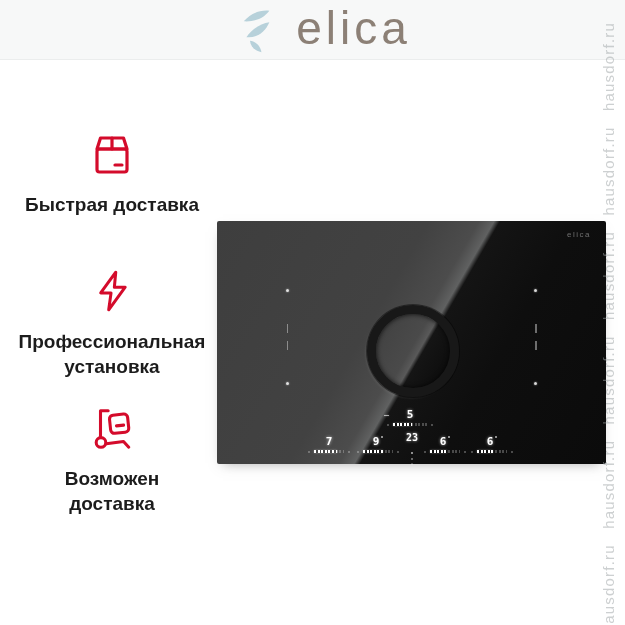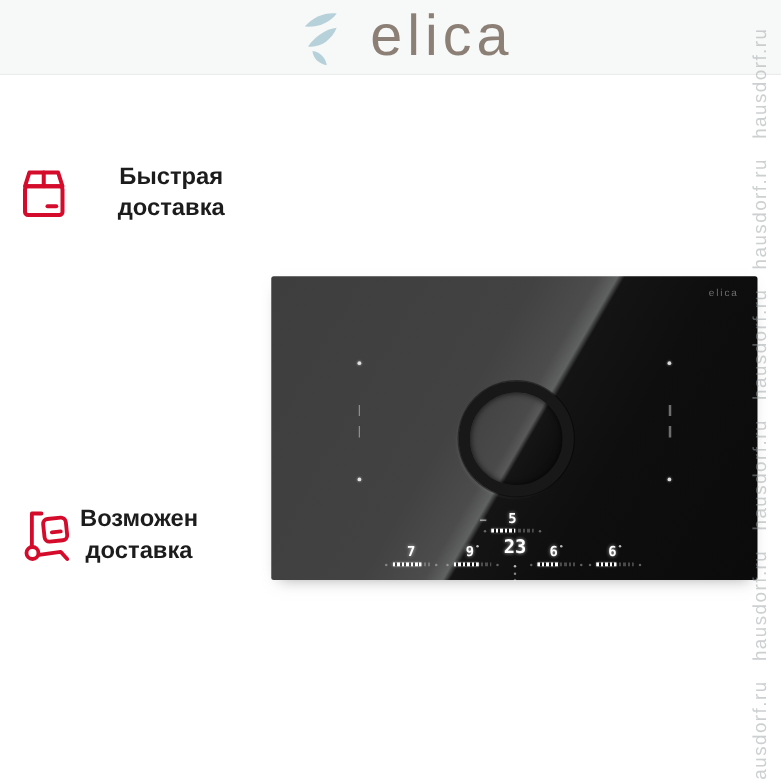--- a/index.html
+++ b/index.html
@@ -10,22 +10,22 @@
   .hdr{position:absolute;top:0;left:0;right:0;height:59px;
        background:var(--header-bg,#f7f8f8);border-bottom:1px solid var(--header-border,#ebeded);
        display:flex;align-items:center;justify-content:center;}
   .logo{display:flex;align-items:center;gap:24px;transform:translateX(14px);}
   .logo-swirl{width:30px;height:46px;margin-top:3px;}
   .logo-swirl path{fill:var(--logo-blue,#b7d1da);stroke:none;}
   .logo-text{font-size:46px;letter-spacing:4px;line-height:1;color:var(--brand-text,#8c8076);
              padding-bottom:4px;}
 
   
-  .feature{position:absolute;left:10px;width:204px;display:flex;flex-direction:row;
-           align-items:flex-start;text-align:center;}
+  .feature{position:absolute;left:10px;width:204px;display:flex;flex-direction:column;
+           align-items:center;text-align:center;}
   .f1{top:129px}.f2{top:268px}.f3{top:403px}
   .ficon{height:52px;display:flex;align-items:center;justify-content:center;margin-bottom:11px;}
   .f2 .ficon{height:46px;margin-bottom:15px;}
   .ficon svg{stroke:var(--accent-red,#d40b2b);fill:none;stroke-width:3.2;
              stroke-linecap:round;stroke-linejoin:round;}
   .flabel{font-size:19px;font-weight:600;color:var(--body-text,#1c1c1c);line-height:25px;}
 
   
   .hob{position:absolute;left:217px;top:221px;width:389px;height:243px;border-radius:2px;
        background:linear-gradient(120deg,#3e3e3e 0%,#424242 40%,#4c4c4c 49.5%,#606161 52.4%,
@@ -57,21 +57,21 @@
         box-shadow:0 0 2px rgba(255,255,255,.4);}
   .aux-display{position:absolute;left:176px;top:188px;width:34px;}
   .aux-minus{position:absolute;left:-9px;top:1px;font-size:9px;color:rgba(255,255,255,.85);
              text-shadow:0 0 2px rgba(255,255,255,.6);}
   .zone{position:absolute;top:215px;width:30px;}
   .zone:nth-child(1){left:97px}.zone:nth-child(2){left:146px}
   .zone:nth-child(3){left:213px}.zone:nth-child(4){left:260px}
   .boost-dot{display:inline-block;width:2px;height:2px;border-radius:50%;
              background:rgba(255,255,255,.7);vertical-align:top;margin-left:2px;}
   .timer{position:absolute;left:186px;top:211px;width:18px;text-align:center;}
-  .timer .digit{font-size:15px;}
+  .timer .digit{font-size:10px;}
   .tdot{position:absolute;width:2px;height:2px;border-radius:50%;background:rgba(255,255,255,.7);left:8px;}
   .td1{top:20px}.td2{top:26px;opacity:.7}.td3{top:31px;opacity:.45}
 
   
   .watermark{position:absolute;top:0;bottom:0;right:2px;width:24px;overflow:hidden;z-index:5;}
   .watermark span{position:absolute;bottom:-8px;left:1px;writing-mode:vertical-rl;
                   transform:rotate(180deg);white-space:nowrap;font-size:15px;letter-spacing:1.2px;
                   word-spacing:10px;color:var(--watermark-gray,rgba(155,161,163,.5));}
 </style>
 </head>
@@ -97,20 +97,31 @@
         <path d="M25 8 V19"></path>
         <rect x="10" y="19" width="30" height="23" rx="2.5"></rect>
         <path d="M28 35 H35"></path>
       </svg>
     </div>
     <div class="flabel">
       <span>Быстрая доставка</span>
     </div>
   </div>
 
+  <div class="feature f2">
+    <div class="ficon">
+      <svg width="32" height="44" viewBox="0 0 34 46">
+        <path d="M21 3 L5 25 H16 L13.5 43 L31 19 H19.5 Z"></path>
+      </svg>
+    </div>
+    <div class="flabel">
+      <span>Профессиональная</span><br>
+      <span>установка</span>
+    </div>
+  </div>
 
   <div class="feature f3">
     <div class="ficon">
       <svg width="54" height="46" viewBox="0 0 52 48">
         <path d="M22 5 H14 V31.5"></path>
         <circle cx="14.5" cy="38" r="5"></circle>
         <path d="M20 39.5 L38 37 L43.5 43"></path>
         <g transform="rotate(-6 33 19)">
           <rect x="24" y="9" width="19" height="19" rx="4"></rect>
           <path d="M30.5 20.5 H38"></path>

